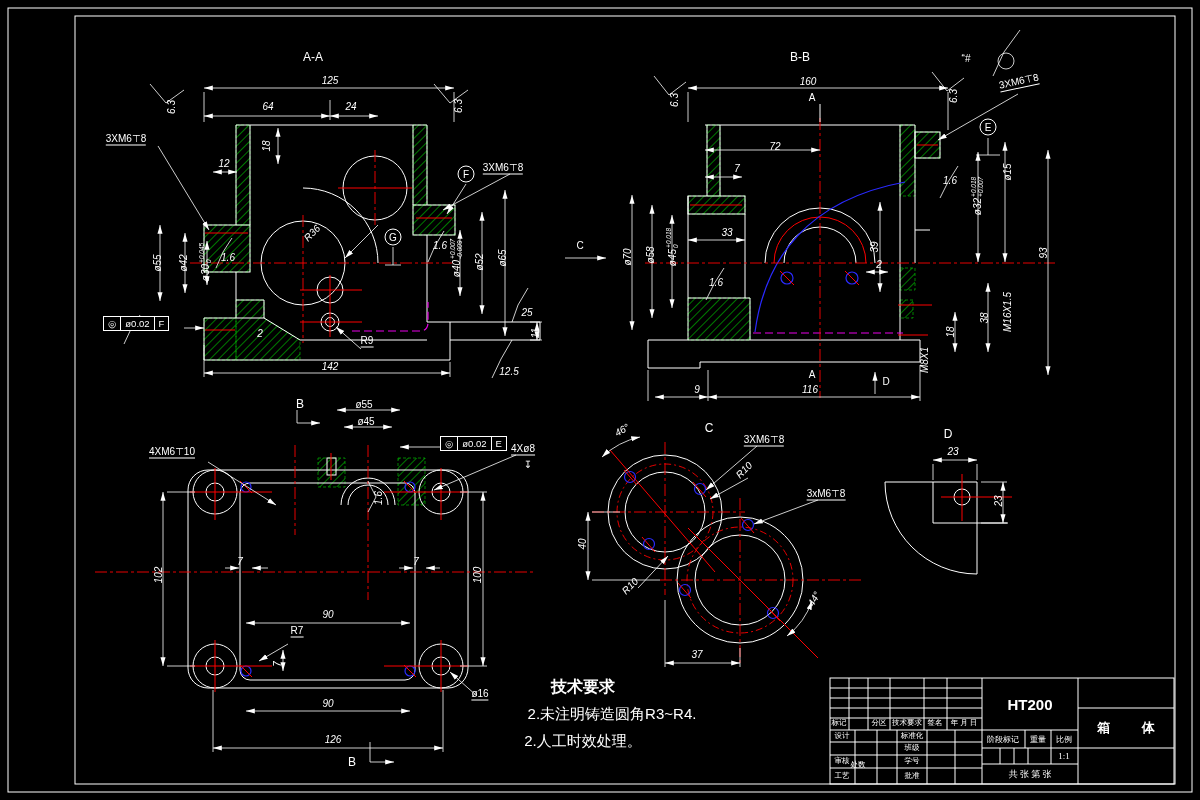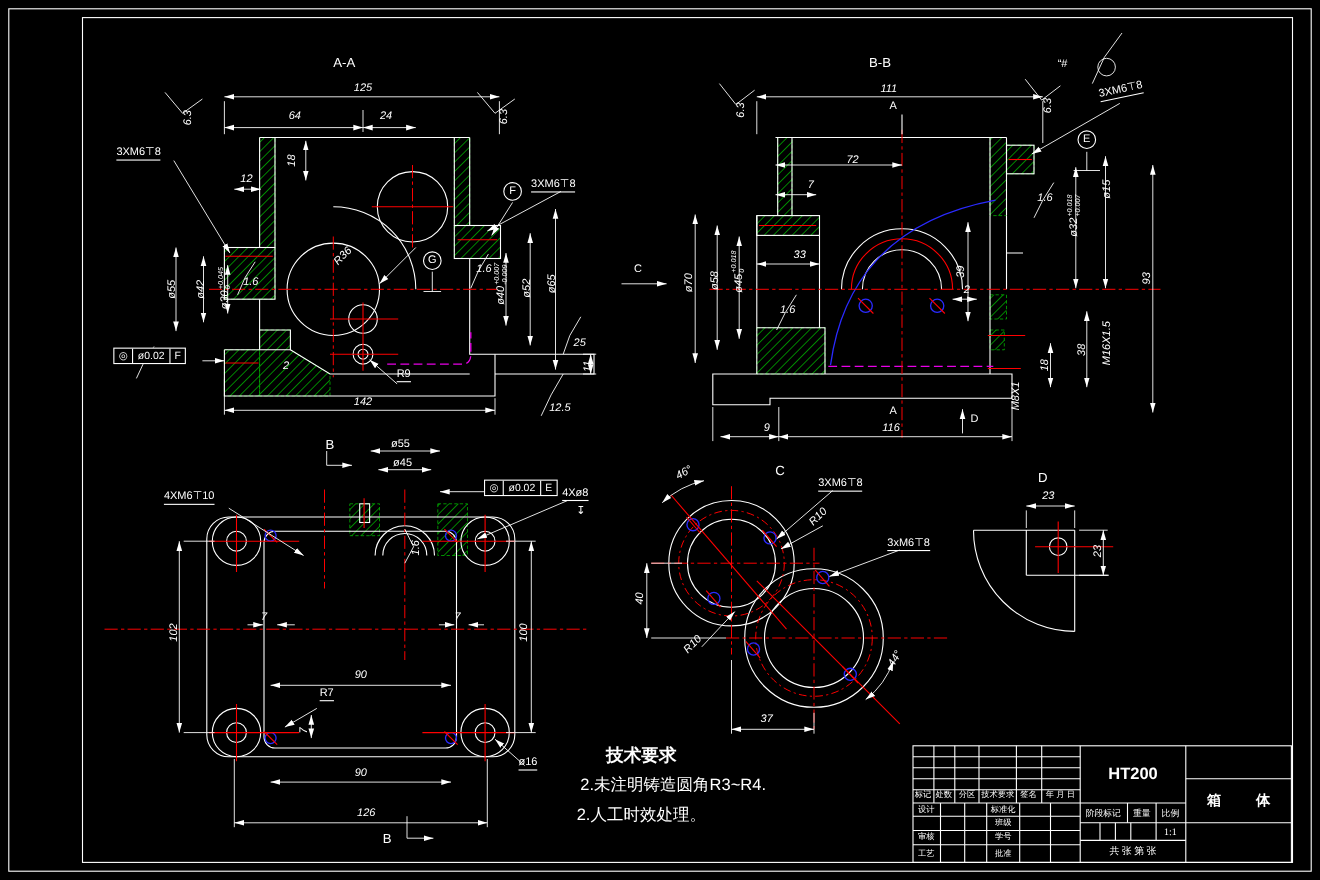--- a/index.html
+++ b/index.html
@@ -371,21 +371,21 @@
       <span>◎</span>
       <span>ø0.02</span>
       <span>F</span>
     </div>
 <div class="lbl" style="left:330px;top:366px">142</div>
 <div class="lbl ni ul" style="left:367px;top:341px">R9</div>
 <div class="lbl" style="left:260px;top:333px">2</div>
 <div class="lbl ni" style="left:580px;top:245px">C</div>
 
 <div class="lbl ni s12" style="left:800px;top:57px">B-B</div>
-<div class="lbl" style="left:808px;top:81px">111</div>
+<div class="lbl" style="left:808px;top:81px">160</div>
 <div class="lbl ni" style="left:812px;top:97px">A</div>
 <div class="lbl r90" style="left:674px;top:100px">6.3</div>
 <div class="lbl r90" style="left:953px;top:96px">6.3</div>
 <div class="lbl ni" style="left:966px;top:58px">“#</div>
 <div class="lbl ni ul r12" style="left:1019px;top:82px">3XM6⊤8</div>
 <div class="lbl circ" style="left:988px;top:127px">E</div>
 <div class="lbl" style="left:775px;top:146px">72</div>
 <div class="lbl" style="left:737px;top:168px">7</div>
 <div class="lbl" style="left:950px;top:180px">1.6</div>
 <div class="lbl r90" style="left:977px;top:196px"><span class="row">
@@ -462,21 +462,21 @@
 <div class="lbl ni s15" style="left:583px;top:741px">2.人工时效处理。</div>
 
 <div class="lbl ni s15 bold" style="left:1030px;top:704px">HT200</div>
 <div class="lbl ni s19 bold" style="left:1133px;top:728px">箱  体</div>
 <div class="lbl ni s8" style="left:1003px;top:739px">阶段标记</div>
 <div class="lbl ni s8" style="left:1038px;top:739px">重量</div>
 <div class="lbl ni s8" style="left:1064px;top:739px">比例</div>
 <div class="lbl ni s9" style="left:1064px;top:756px">1:1</div>
 <div class="lbl ni s9" style="left:1030px;top:774px">共 张 第 张</div>
 <div class="lbl ni s7" style="left:839px;top:723px">标记</div>
-<div class="lbl ni s7" style="left:858px;top:723px">处数</div>
+<div class="lbl ni s7" style="left:858px;top:765px">处数</div>
 <div class="lbl ni s7" style="left:879px;top:723px">分区</div>
 <div class="lbl ni s7" style="left:907px;top:723px">技术要求</div>
 <div class="lbl ni s7" style="left:935px;top:723px">签名</div>
 <div class="lbl ni s7" style="left:964px;top:723px">年 月 日</div>
 <div class="lbl ni s7" style="left:842px;top:736px">设计</div>
 <div class="lbl ni s7" style="left:912px;top:736px">标准化</div>
 <div class="lbl ni s7" style="left:912px;top:748px">班级</div>
 <div class="lbl ni s7" style="left:842px;top:761px">审核</div>
 <div class="lbl ni s7" style="left:912px;top:761px">学号</div>
 <div class="lbl ni s7" style="left:842px;top:776px">工艺</div>

